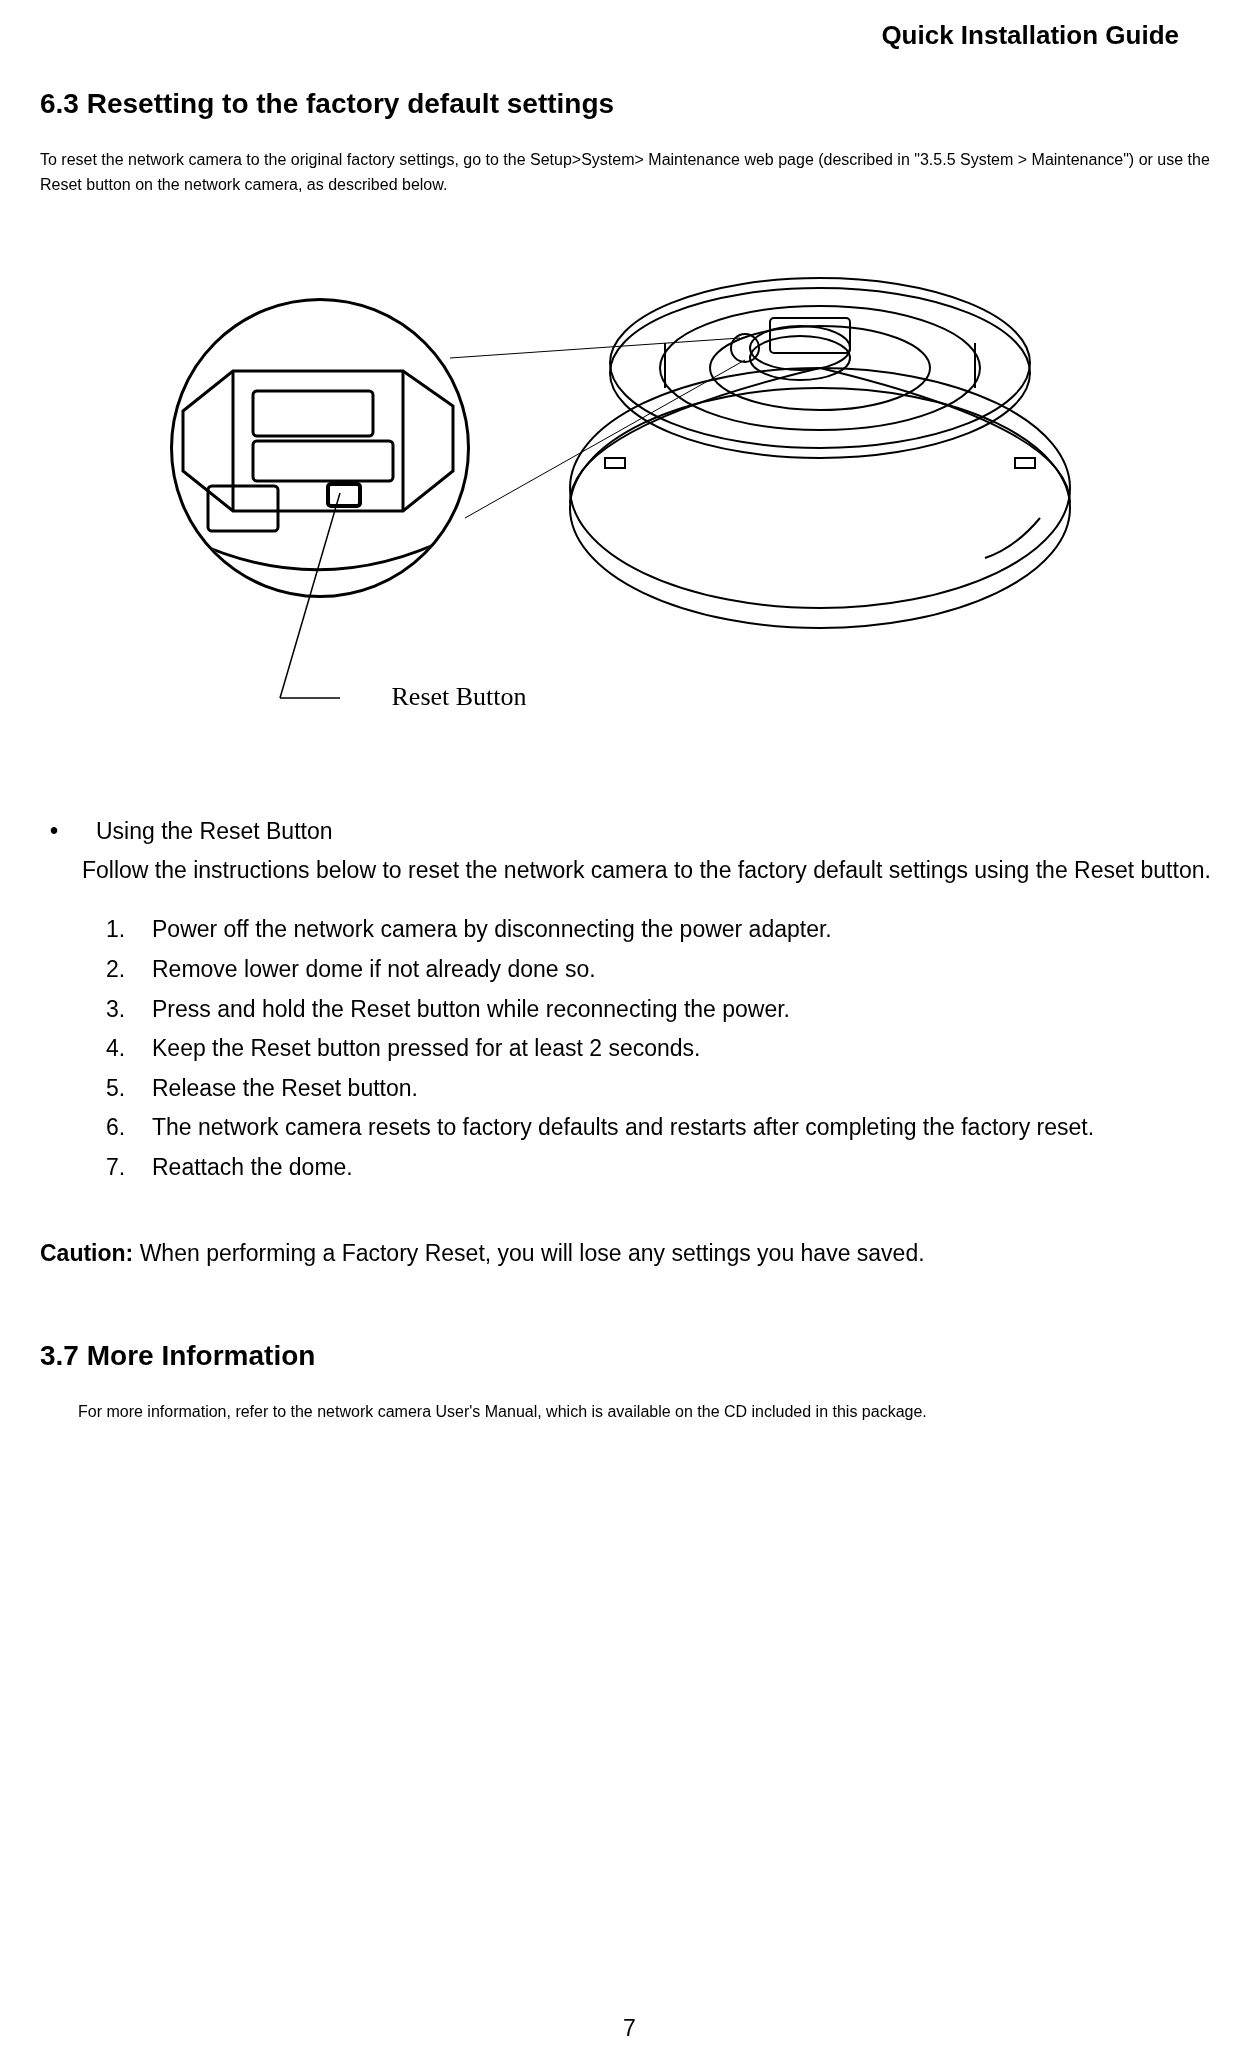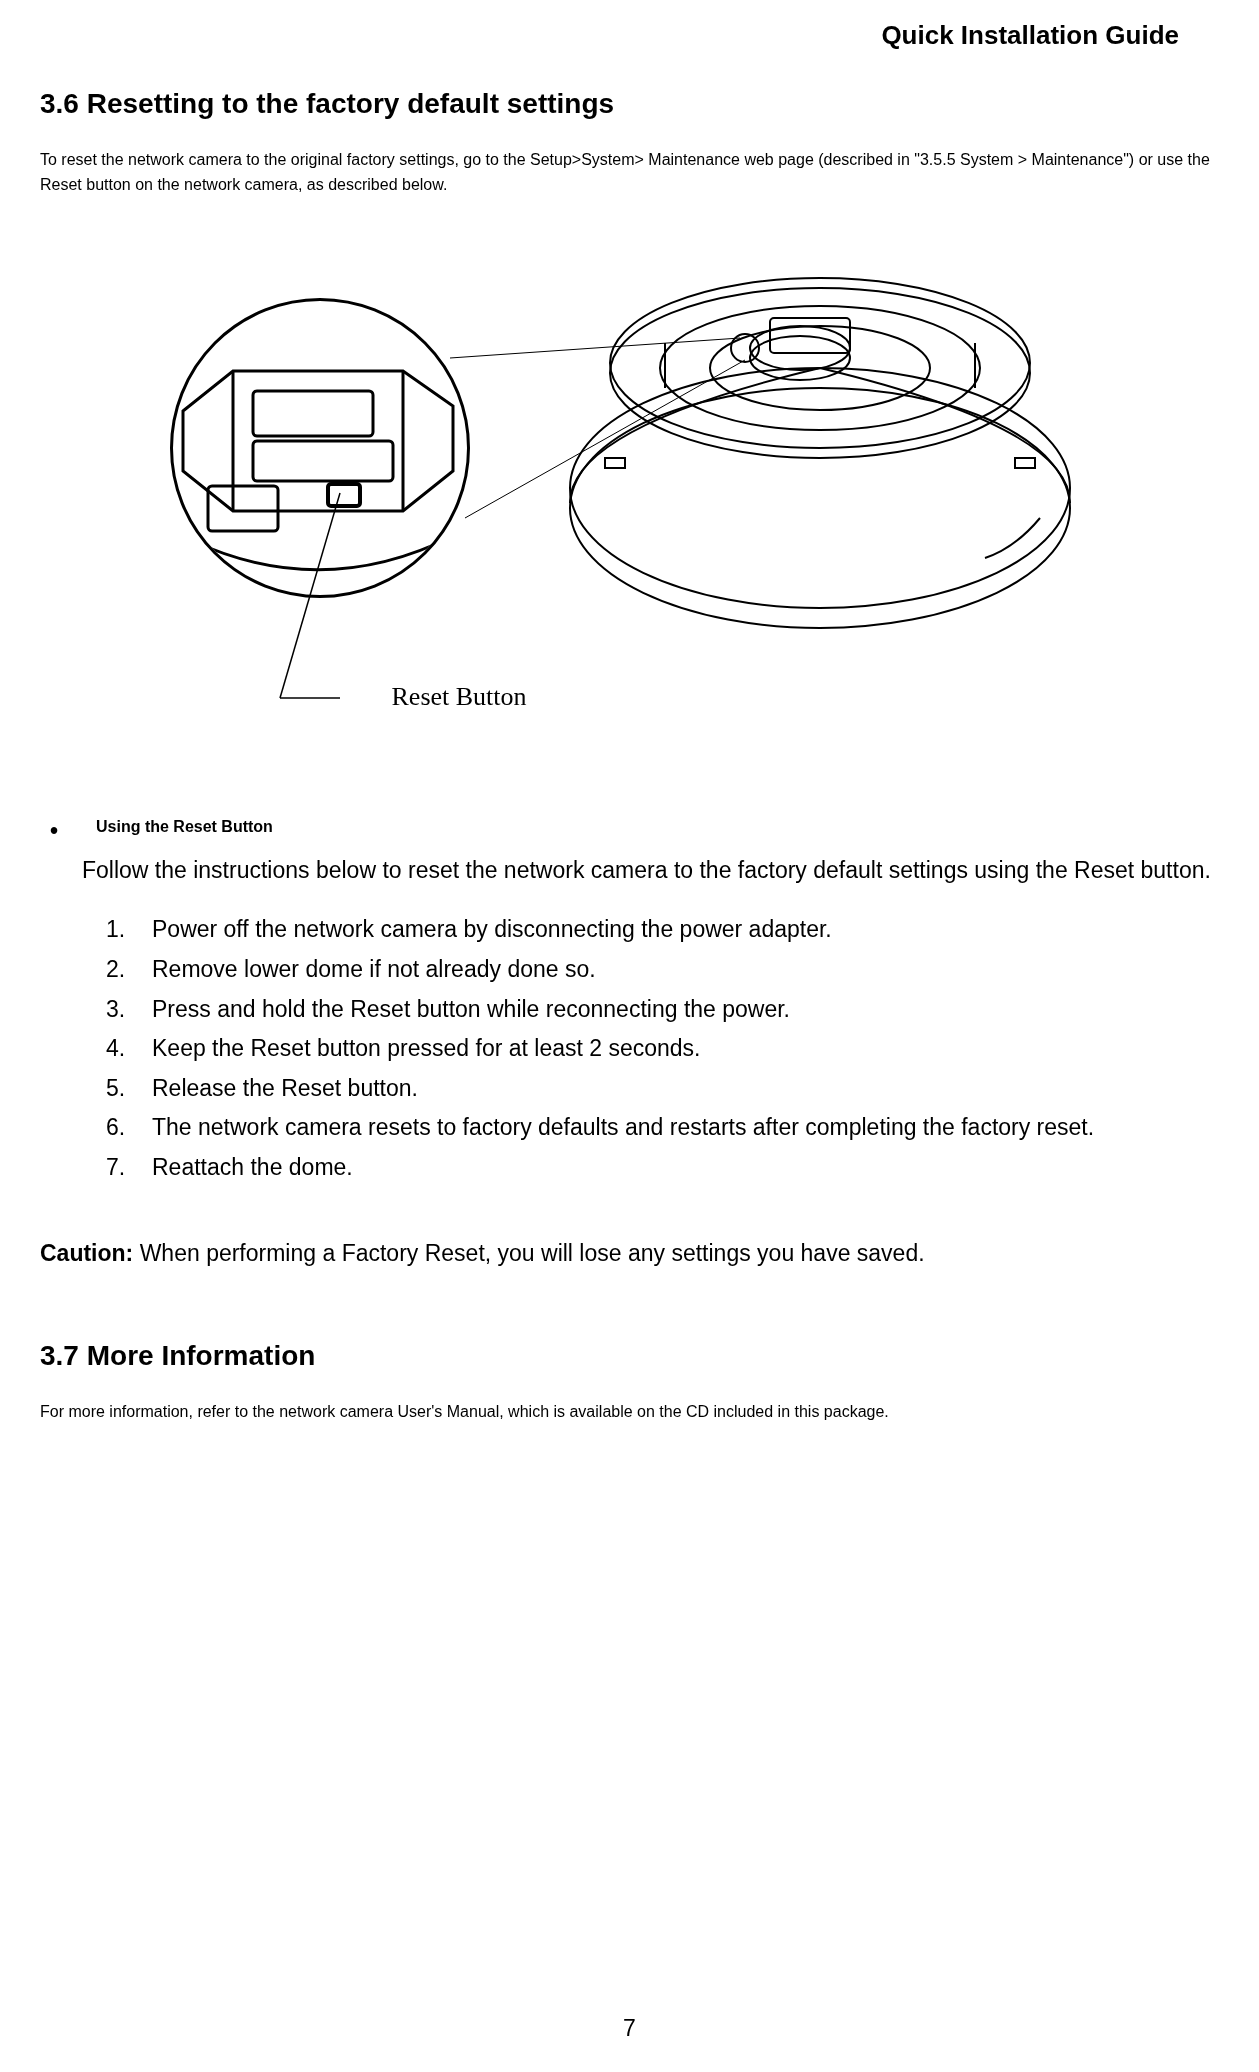--- a/index.html
+++ b/index.html
@@ -65,22 +65,22 @@
   .bullet-row {
     display: flex;
     margin-bottom: 8px;
   }
   .bullet-dot {
     width: 46px;
     font-size: 23px;
     font-weight: bold;
   }
   .bullet-title {
-    font-weight: bold;
-    font-size: 16px;
+    font-weight: normal;
+    font-size: 23px;
   }
   .bullet-body {
     margin-left: 32px;
     font-size: 23px;
     line-height: 1.55;
     margin-bottom: 24px;
   }
   ol.steps {
     margin-left: 56px;
     list-style: none;
@@ -99,35 +99,35 @@
     position: absolute;
     left: 0;
   }
   .caution {
     margin-top: 50px;
     font-size: 23px;
     line-height: 1.5;
   }
   .caution .label { font-weight: bold; }
   .section-gap { height: 70px; }
-  .justify { text-align: justify; }
+  .justify { text-align: justify; margin-left: 38px; }
   .page-number {
     position: absolute;
     bottom: 30px;
     left: 50%;
     transform: translateX(-50%);
     font-size: 23px;
   }
 </style>
 </head>
 <body>
 
 <div class="header-label">Quick Installation Guide</div>
 
-<h2 class="section-heading">3.6 Resetting to the factory default settings</h2>
+<h2 class="section-heading">6.3 Resetting to the factory default settings</h2>
 
 <p class="body-text">To reset the network camera to the original factory settings, go to the Setup&gt;System&gt; Maintenance web page (described in "3.5.5 System &gt; Maintenance") or use the Reset button on the network camera, as described below.</p>
 
 <div class="figure-wrap">
 
   <svg class="main-dome" viewBox="0 0 540 420">
     <g fill="none" stroke="#000" stroke-width="2">
 
       <ellipse cx="270" cy="260" rx="250" ry="120"></ellipse>
       <ellipse cx="270" cy="240" rx="250" ry="120"></ellipse>

